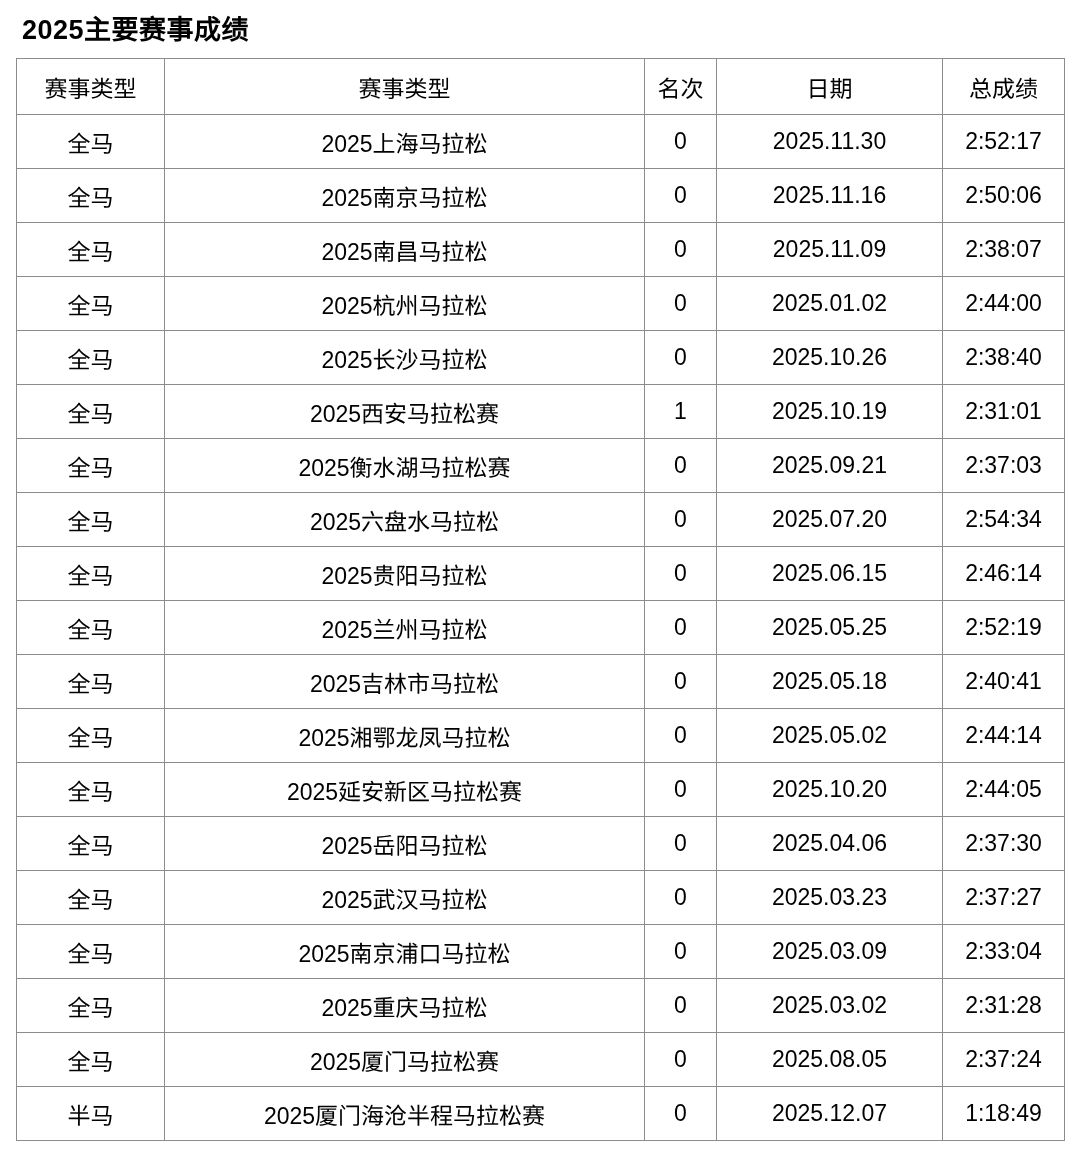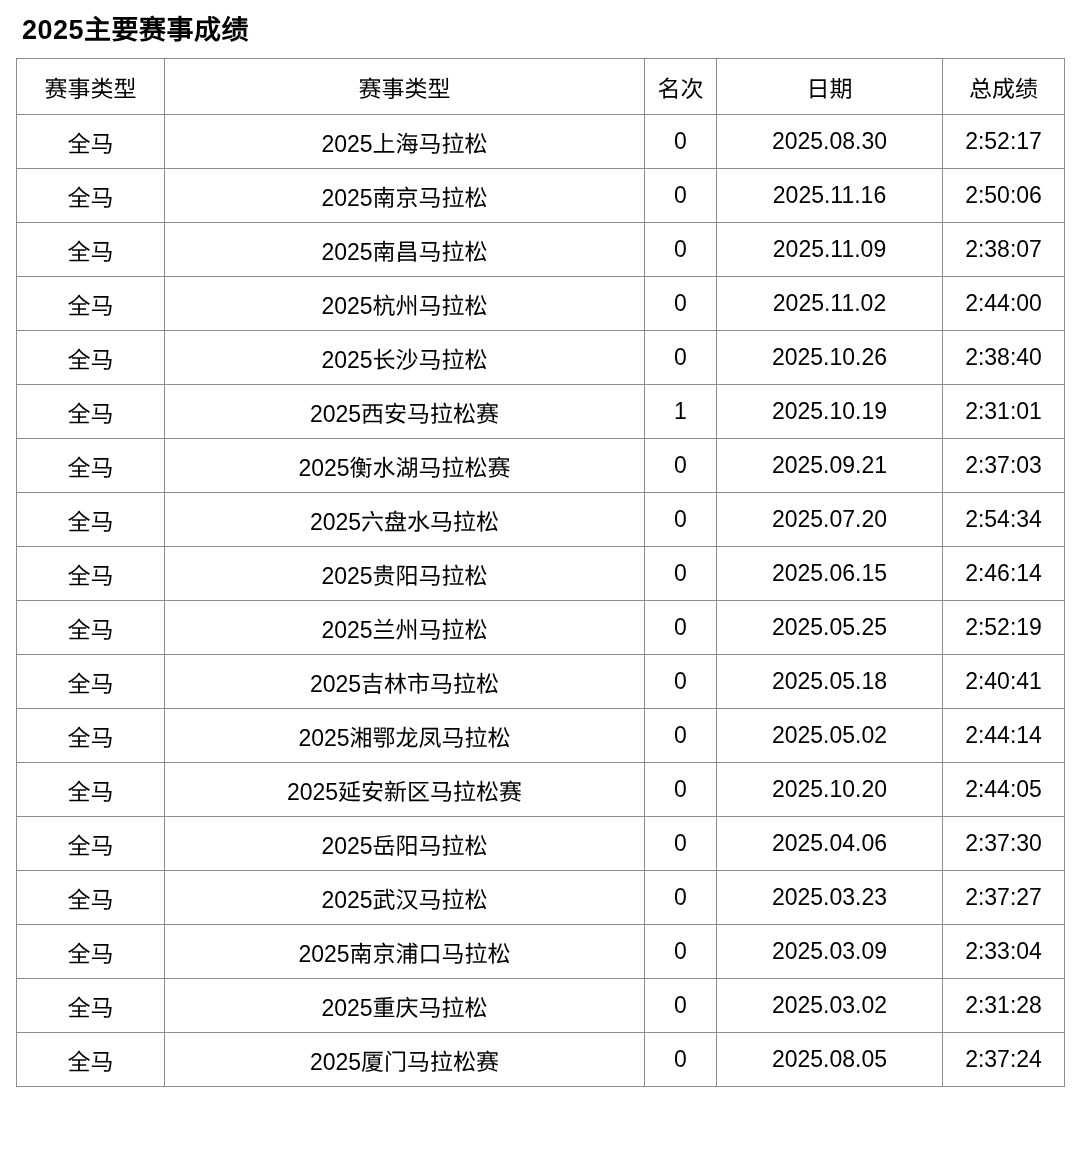--- a/index.html
+++ b/index.html
@@ -74,42 +74,42 @@
         <th>名次</th>
         <th>日期</th>
         <th>总成绩</th>
       </tr>
     </thead>
     <tbody>
       <tr>
         <td>全马</td>
         <td>2025上海马拉松</td>
         <td>0</td>
-        <td>2025.08.30</td>
+        <td>2025.11.30</td>
         <td>2:52:17</td>
       </tr>
       <tr>
         <td>全马</td>
         <td>2025南京马拉松</td>
         <td>0</td>
         <td>2025.11.16</td>
         <td>2:50:06</td>
       </tr>
       <tr>
         <td>全马</td>
         <td>2025南昌马拉松</td>
         <td>0</td>
         <td>2025.11.09</td>
         <td>2:38:07</td>
       </tr>
       <tr>
         <td>全马</td>
         <td>2025杭州马拉松</td>
         <td>0</td>
-        <td>2025.11.02</td>
+        <td>2025.01.02</td>
         <td>2:44:00</td>
       </tr>
       <tr>
         <td>全马</td>
         <td>2025长沙马拉松</td>
         <td>0</td>
         <td>2025.10.26</td>
         <td>2:38:40</td>
       </tr>
       <tr>
@@ -195,16 +195,23 @@
         <td>0</td>
         <td>2025.03.02</td>
         <td>2:31:28</td>
       </tr>
       <tr>
         <td>全马</td>
         <td>2025厦门马拉松赛</td>
         <td>0</td>
         <td>2025.08.05</td>
         <td>2:37:24</td>
+      </tr>
+      <tr>
+        <td>半马</td>
+        <td>2025厦门海沧半程马拉松赛</td>
+        <td>0</td>
+        <td>2025.12.07</td>
+        <td>1:18:49</td>
       </tr>
     </tbody>
   </table>
 </div>
 
 </body></html>

